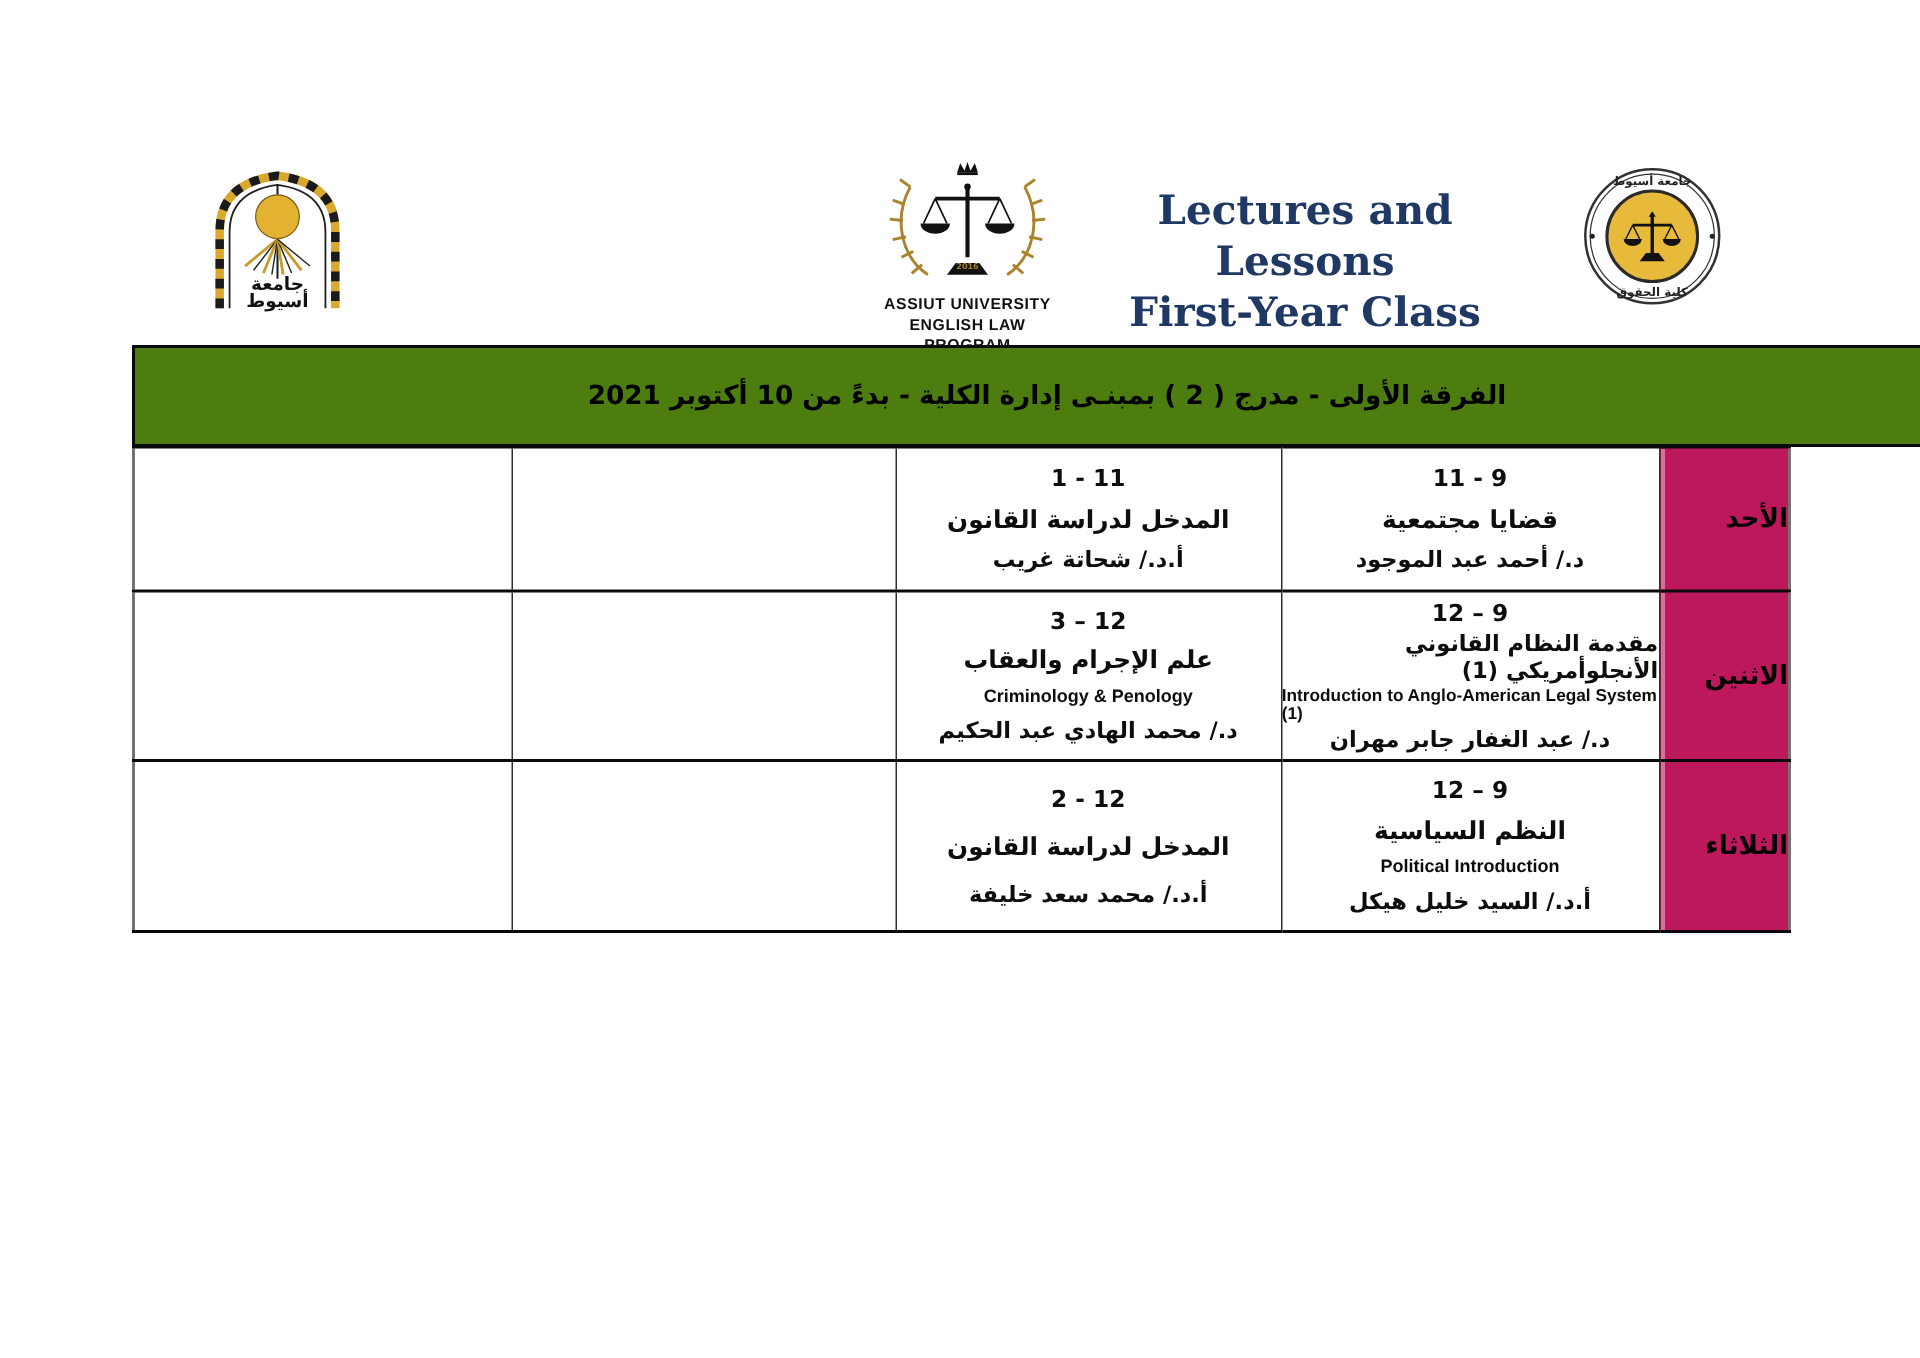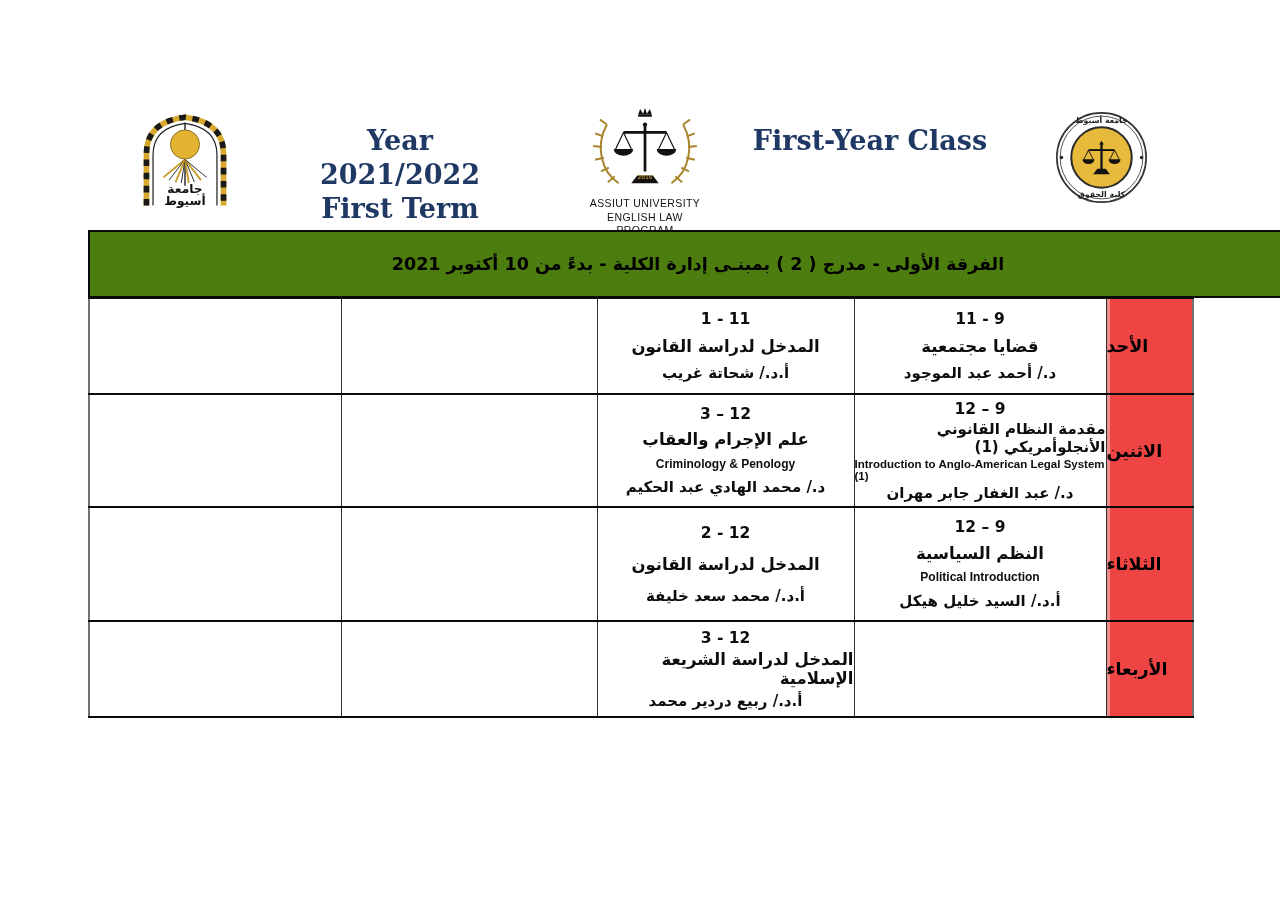--- a/index.html
+++ b/index.html
@@ -8,21 +8,21 @@
 
   
   .abs{position:absolute;}
   .head-title{font-family:"DejaVu Serif","Liberation Serif",serif;font-weight:700;
               color:#1F3864;font-size:27px;line-height:34px;text-align:center;}
   #year-title{left:285px;top:124px;width:230px;}
   #class-title{left:740px;top:124px;width:260px;}
 
   #emblem-wrap{left:138px;top:110px;width:94px;height:99px;}
   #program-logo{left:578px;top:105px;width:134px;text-align:center;}
-  #program-logo .cap{font-family:"Liberation Sans",sans-serif;font-weight:400;
+  #program-logo .cap{font-family:"Liberation Sans",sans-serif;font-weight:700;
                      font-size:10.5px;line-height:13.5px;letter-spacing:.4px;color:#111;}
   #seal-wrap{left:1055px;top:110px;width:93px;height:95px;}
 
   
   #banner{left:88px;top:230px;width:1220px;height:68px;background:#4d7c0f;
           border:2px solid #0a0a0a;box-sizing:border-box;display:flex;
           align-items:center;justify-content:center;}
   #banner span{font-weight:700;font-size:17.5px;color:#000;}
 
   
@@ -34,21 +34,21 @@
   .cell{display:flex;flex-direction:column;justify-content:space-evenly;
         align-items:center;width:100%;}
   .r1 .cell,.r4 .cell{height:88px;}
   .r2 .cell{height:106px;}
   .r3 .cell{height:107px;}
   .time{font-weight:700;font-size:15.5px;direction:ltr;}
   .ar-title{font-weight:700;font-size:16.5px;}
   .en-title{font-family:"Liberation Sans",sans-serif;font-weight:700;font-size:12px;}
   .en-title.small{font-size:11.5px;}
   .prof{font-weight:700;font-size:15px;}
-  .day-cell{background:#ef4444;text-align:left;
+  .day-cell{background:#be185d;text-align:right;
             box-shadow:inset 3px 0 0 rgba(255,255,255,0.38);}
   .day-cell div{font-weight:700;font-size:17.5px;color:#000;}
 </style>
 </head>
 <body>
 
 <div id="page">
 
   <div class="abs" id="emblem-wrap">
     <svg width="94" height="99" viewBox="0 0 100 104">
@@ -65,24 +65,20 @@
         <line x1="50" y1="52" x2="54" y2="77" stroke="#C89B2A"></line>
         <line x1="50" y1="52" x2="60" y2="76" stroke="#222" stroke-width="1"></line>
         <line x1="50" y1="52" x2="67" y2="74" stroke="#C89B2A"></line>
         <line x1="50" y1="52" x2="73" y2="71" stroke="#222" stroke-width="1"></line>
       </g>
       <text x="50" y="88" text-anchor="middle" font-size="13" font-weight="700" fill="#111">جامعة</text>
       <text x="50" y="100" text-anchor="middle" font-size="13" font-weight="700" fill="#111">أسيوط</text>
     </svg>
   </div>
 
-  <div class="abs head-title" id="year-title">
-    <div>Year 2021/2022</div>
-    <div>First Term</div>
-  </div>
 
   <div class="abs" id="program-logo">
     <svg width="130" height="88" viewBox="0 0 130 90">
       <g>
         <path d="M58 10 l2 -6 l3 5 l2 -6 l2 6 l3 -5 l2 6 z" fill="#111"></path>
         <rect x="58" y="10" width="14" height="2" fill="#111"></rect>
       </g>
       <g stroke="#A9842D" fill="none" stroke-width="2">
         <path d="M38 80 C20 68 14 42 26 20"></path>
         <path d="M26 20 l-7 -5 M22 32 l-8 -3 M21 43 l-9 -1 M23 54 l-9 2 M28 64 l-8 4 M34 73 l-7 6"></path>
@@ -99,20 +95,21 @@
         <path d="M77 45 A10 7 0 0 0 97 45 Z" fill="#111"></path>
         <path d="M51 80 h28 l-6 -8 h-16 z" fill="#111"></path>
       </g>
       <text x="65" y="76" text-anchor="middle" font-size="5.5" font-weight="700" fill="#A9842D">2016</text>
     </svg>
     <div class="cap">ASSIUT UNIVERSITY</div>
     <div class="cap">ENGLISH LAW PROGRAM</div>
   </div>
 
   <div class="abs head-title" id="class-title">
+    <div>Lectures and Lessons</div>
     <div>First-Year Class</div>
   </div>
 
   <div class="abs" id="seal-wrap">
     <svg width="93" height="95" viewBox="0 0 100 100">
       <circle cx="50" cy="50" r="48" fill="#ffffff" stroke="#333" stroke-width="1.8"></circle>
       <circle cx="50" cy="50" r="44.5" fill="none" stroke="#333" stroke-width="0.9"></circle>
       <circle cx="50" cy="50" r="32.5" fill="#E7BA3B" stroke="#2a2a2a" stroke-width="2.2"></circle>
       <circle cx="7" cy="50" r="1.8" fill="#222"></circle>
       <circle cx="93" cy="50" r="1.8" fill="#222"></circle>
@@ -207,31 +204,16 @@
             <div class="ar-title" dir="rtl">النظم السياسية</div>
             <div class="en-title">Political Introduction</div>
             <div class="prof" dir="rtl">أ.د./ السيد خليل هيكل</div>
           </div>
         </td>
         <td class="day-cell">
           <div dir="rtl">الثلاثاء</div>
         </td>
       </tr>
 
-      <tr class="r4">
-        <td></td>
-        <td></td>
-        <td>
-          <div class="cell">
-            <div class="time">3 - 12</div>
-            <div class="ar-title" dir="rtl">المدخل لدراسة الشريعة الإسلامية</div>
-            <div class="prof" dir="rtl">أ.د./ ربيع دردير محمد</div>
-          </div>
-        </td>
-        <td></td>
-        <td class="day-cell">
-          <div dir="rtl">الأربعاء</div>
-        </td>
-      </tr>
 
     </tbody>
   </table>
 </div>
 
 </body></html>

